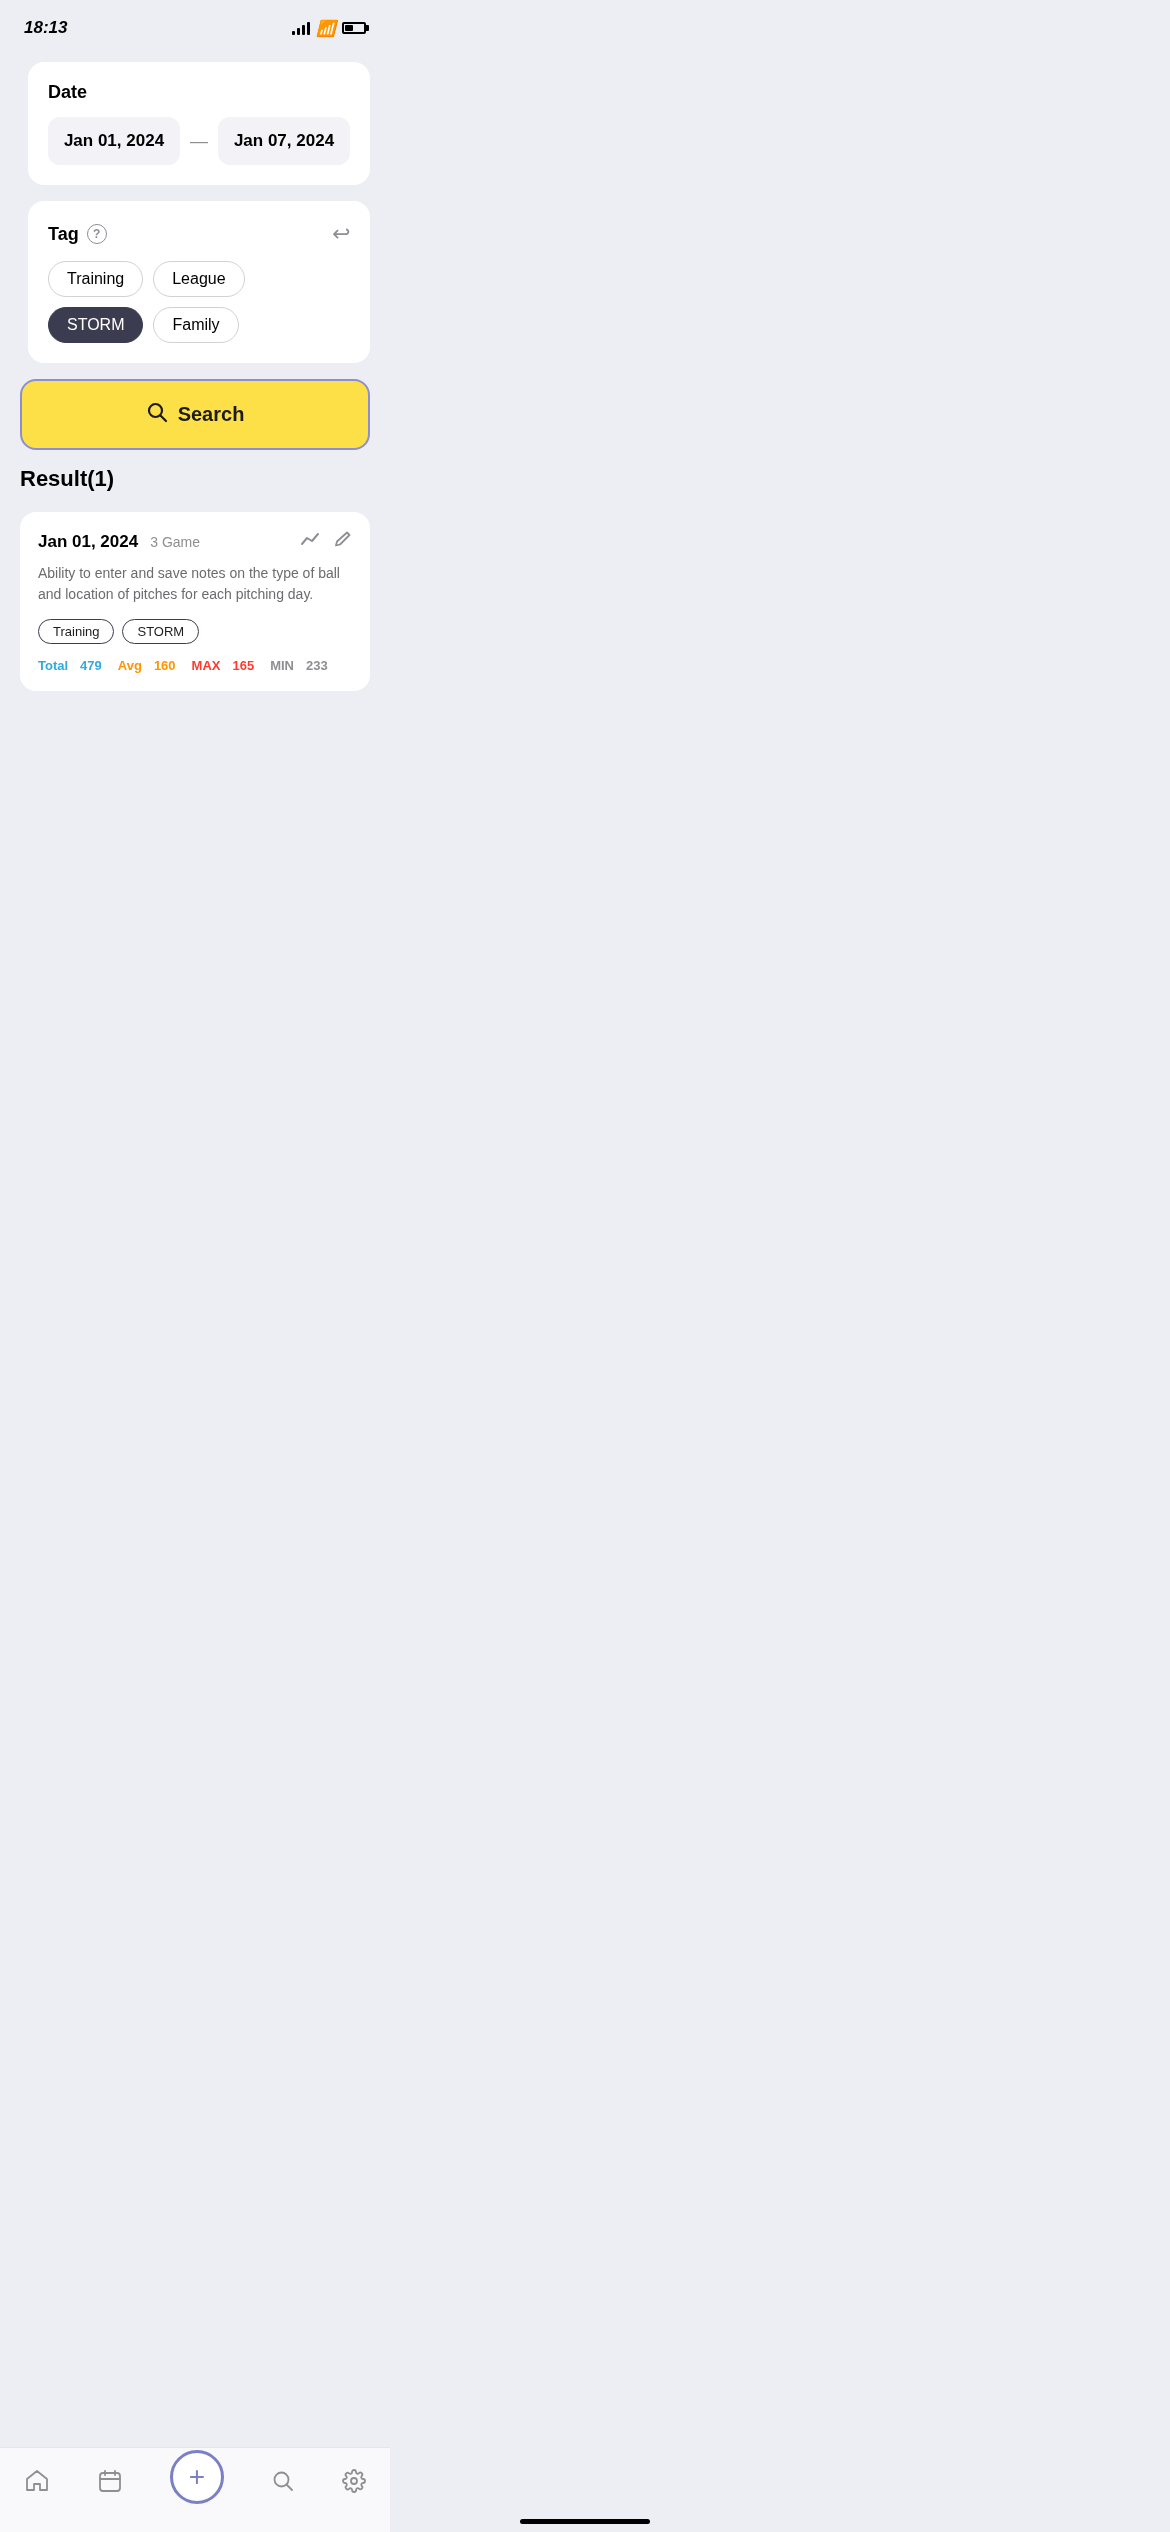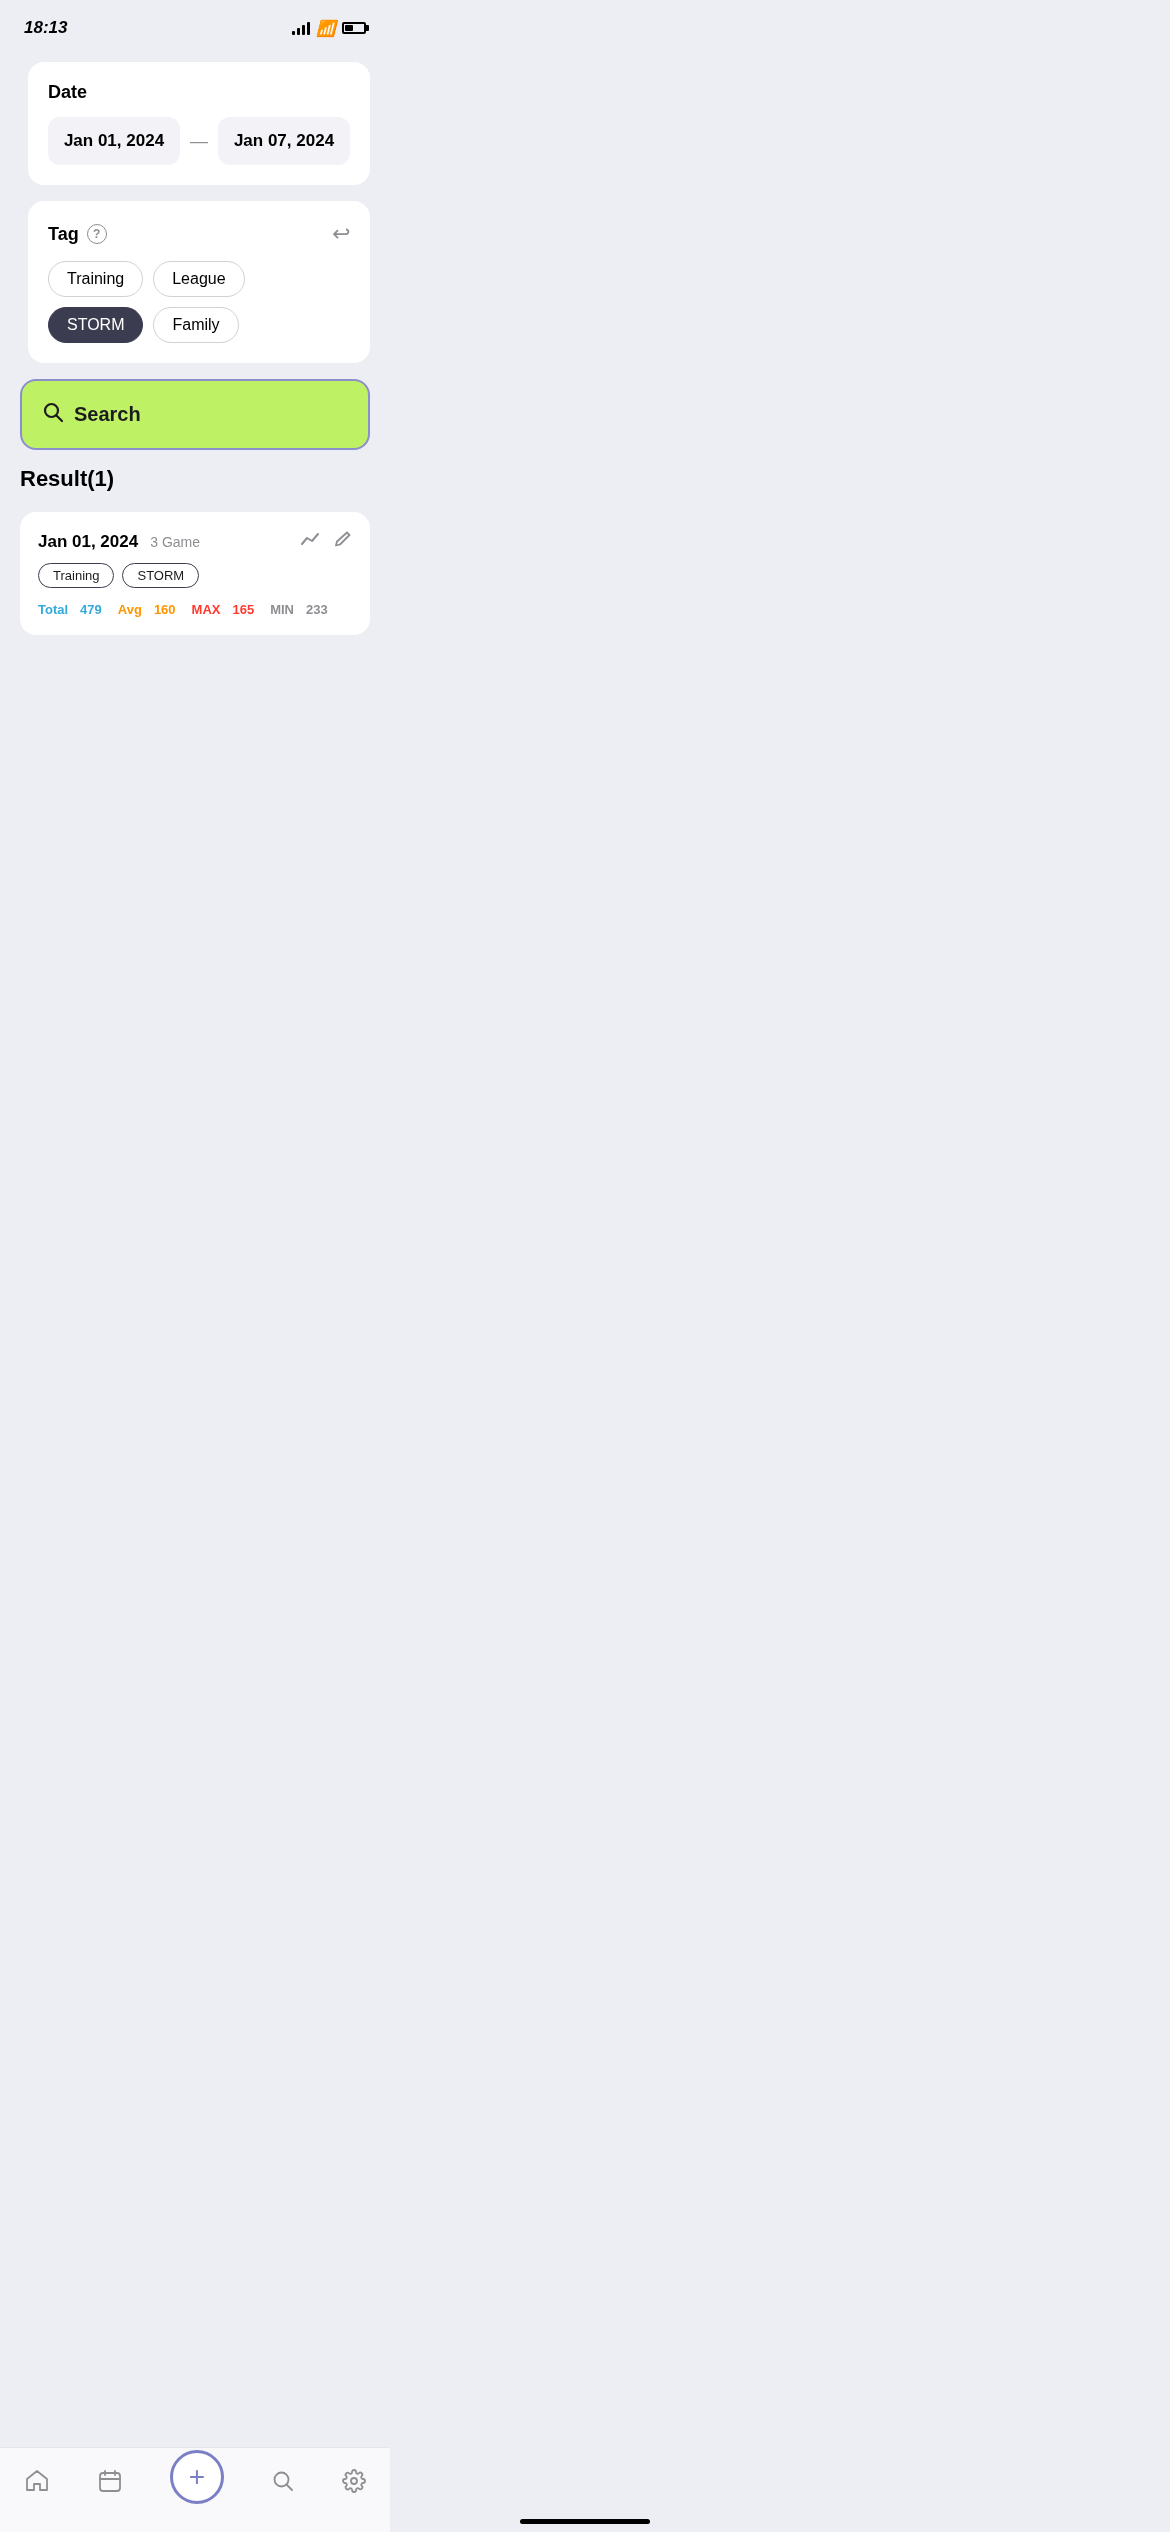--- a/index.html
+++ b/index.html
@@ -186,26 +186,27 @@
     }
 
     .tag-chip.selected {
       background: #3C3C50;
       color: #fff;
       border-color: #3C3C50;
     }
 
     
     .search-button {
-      background: #bef264;
+      background: #fde047;
       border: 2px solid #8B8FCC;
       border-radius: 16px;
       padding: 20px;
       display: flex;
       align-items: center;
+      justify-content: center;
       gap: 10px;
       cursor: pointer;
       width: 100%;
     }
 
     .search-button-text {
       font-size: 20px;
       font-weight: 600;
       color: #1C1C1E;
     }
@@ -449,20 +450,21 @@
             <polyline points="2,14 7,8 12,11 18,4"></polyline>
           </svg>
         </span>
         <span class="result-action-icon">
           <svg width="18" height="18" viewBox="0 0 18 18" fill="none" stroke="#8E8E93" stroke-width="1.8" stroke-linecap="round" stroke-linejoin="round">
             <path d="M13 2.5L15.5 5L6 14.5L2 15.5L3 11.5L13 2.5Z"></path>
           </svg>
         </span>
       </div>
     </div>
+    <p class="result-description">Ability to enter and save notes on the type of ball and location of pitches for each pitching day.</p>
     <div class="result-tags">
       <span class="result-tag">Training</span>
       <span class="result-tag">STORM</span>
     </div>
     <div class="result-stats">
       <div class="stat stat-total">
         <span class="stat-label">Total</span>
         <span class="stat-value">479</span>
       </div>
       <div class="stat stat-avg">

